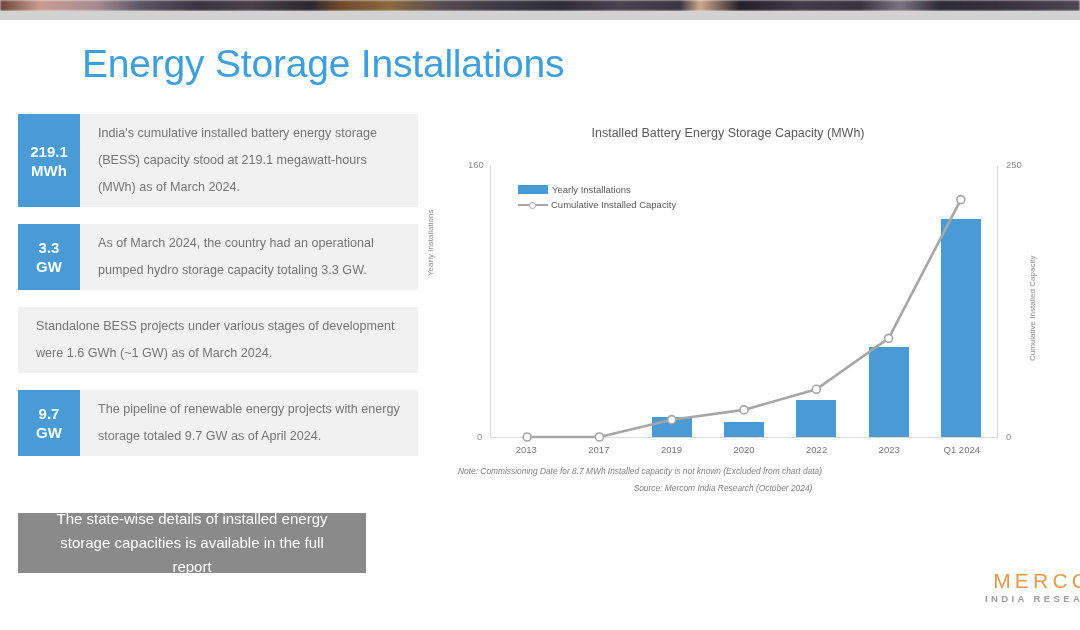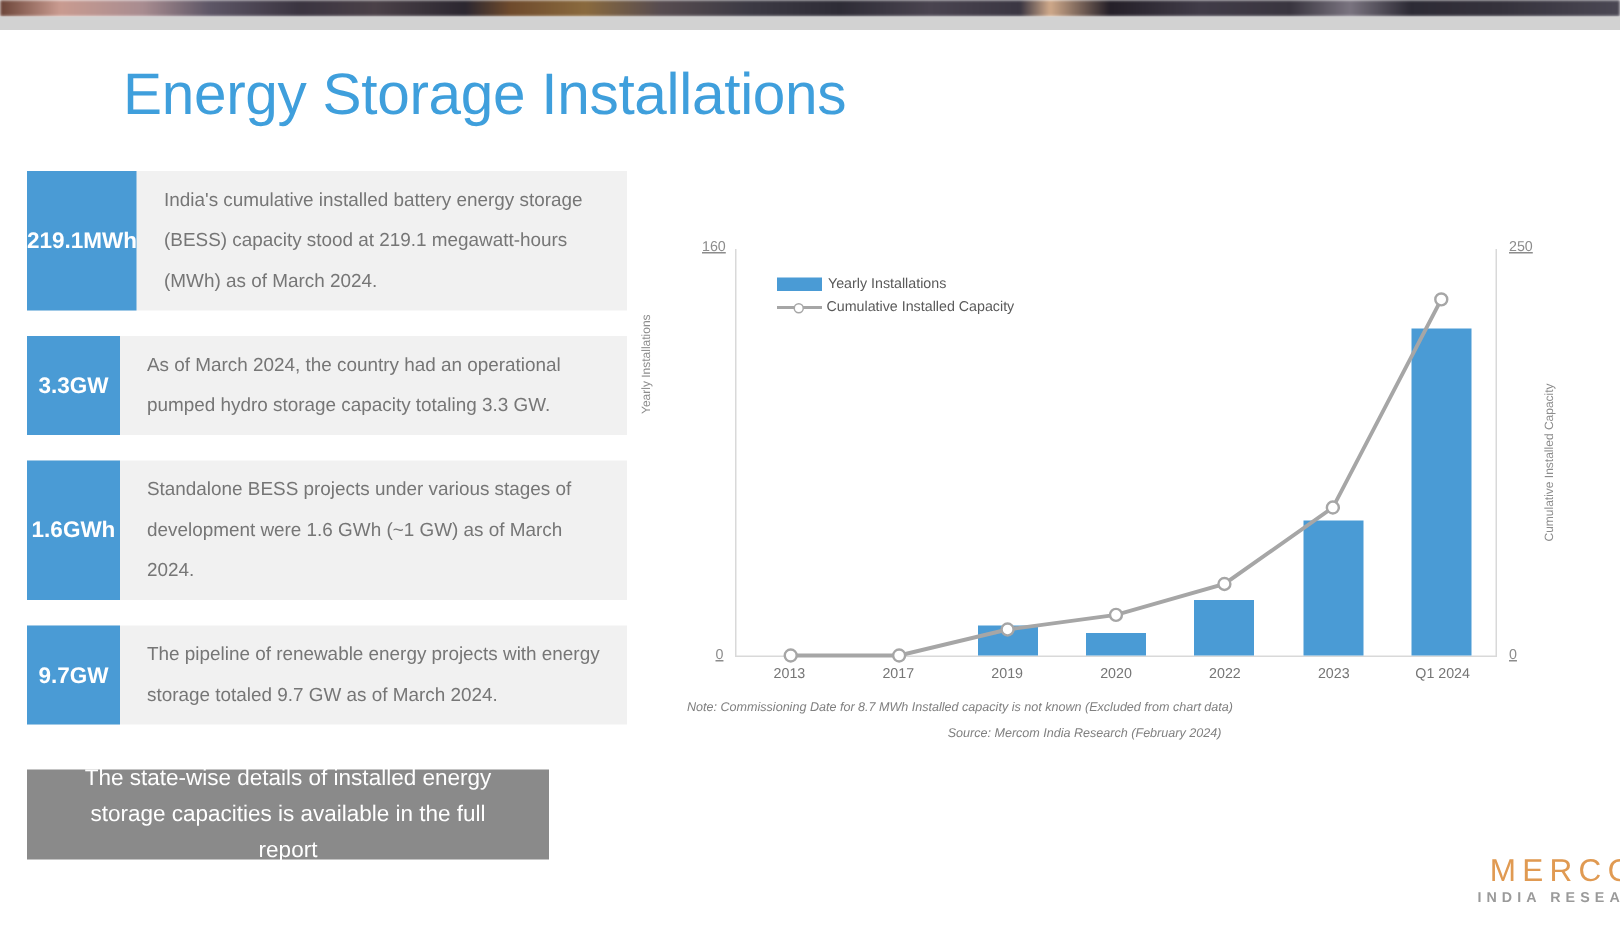--- a/index.html
+++ b/index.html
@@ -40,21 +40,21 @@
 
   
   .stats { position:absolute; left:18px; top:114px; width:400px; }
   .stat-card {
     display:flex; align-items:stretch; background:#f1f1f1;
     margin-bottom:17px;
   }
   .stat-key {
     flex:0 0 62px; background:#4a9bd5; color:#ffffff;
     font-size:15px; font-weight:bold; line-height:19px;
-    display:flex; flex-direction:row; align-items:center;
+    display:flex; flex-direction:column; align-items:center;
     justify-content:center; text-align:center; padding:6px 0;
   }
   .stat-text {
     flex:1; color:#767676; font-size:12.6px; line-height:27px;
     padding:6px 14px 6px 18px;
   }
 
   .cta {
     position:absolute; left:18px; top:513px; width:348px; height:60px;
     background:#8a8a8a; color:#ffffff; font-size:15px; line-height:24px;
@@ -73,21 +73,21 @@
     border-left:1px solid #d9d9d9; border-right:1px solid #d9d9d9;
     border-bottom:1px solid #d9d9d9;
   }
   .bars { position:absolute; left:0; bottom:0; width:100%; height:100%;
           display:flex; align-items:flex-end; }
   .bar-slot { flex:1; display:flex; justify-content:center; align-items:flex-end; height:100%; }
   .bar { width:40px; background:#4a9bd5; }
 
   .line-svg { position:absolute; left:0; top:0; width:100%; height:100%; overflow:visible; }
 
-  .axis-lbl { position:absolute; font-size:9.5px; color:#8c8c8c;text-decoration:underline; }
+  .axis-lbl { position:absolute; font-size:9.5px; color:#8c8c8c; }
   .y-max-l { left:40px; top:33px; }
   .y-min-l { left:49px; top:305px; }
   .y-max-r { left:578px; top:33px;text-align:right; }
   .y-min-r { left:578px; top:305px; }
 
   .x-labels {
     position:absolute; left:62px; top:318px; width:508px;
     display:flex; font-size:9.5px; color:#767676;
   }
   .x-labels span { flex:1; text-align:center; }
@@ -155,40 +155,37 @@
 
   <div class="stat-card">
     <div class="stat-key">
       <span>3.3</span>
       <span>GW</span>
     </div>
     <div class="stat-text">As of March 2024, the country had an operational pumped hydro storage capacity totaling 3.3 GW.</div>
   </div>
 
   <div class="stat-card">
-    <div class="stat-key">
-      <span>1.6</span>
-      <span>GWh</span>
-    </div>
     <div class="stat-text">Standalone BESS projects under various stages of development were 1.6 GWh (~1 GW) as of March 2024.</div>
   </div>
 
   <div class="stat-card">
     <div class="stat-key">
       <span>9.7</span>
       <span>GW</span>
     </div>
-    <div class="stat-text">The pipeline of renewable energy projects with energy storage totaled 9.7 GW as of March 2024.</div>
+    <div class="stat-text">The pipeline of renewable energy projects with energy storage totaled 9.7 GW as of April 2024.</div>
   </div>
 
 </div>
 
 <div class="cta">The state-wise details of installed energy storage capacities is available in the full report</div>
 
 <div class="chart-wrap">
+  <div class="chart-title">Installed Battery Energy Storage Capacity (MWh)</div>
 
   <div class="axis-lbl y-max-l">160</div>
   <div class="axis-lbl y-min-l">0</div>
   <div class="axis-lbl y-max-r">250</div>
   <div class="axis-lbl y-min-r">0</div>
 
   <div class="y-title-left">Yearly Installations</div>
   <div class="y-title-right">Cumulative Installed Capacity</div>
 
   <div class="plot">
@@ -238,19 +235,19 @@
       <span>2013</span>
       <span>2017</span>
       <span>2019</span>
       <span>2020</span>
       <span>2022</span>
       <span>2023</span>
       <span>Q1 2024</span>
     </div>
 
   <div class="note">Note: Commissioning Date for 8.7 MWh Installed capacity is not known (Excluded from chart data)</div>
-  <div class="source">Source: Mercom India Research (February 2024)</div>
+  <div class="source">Source: Mercom India Research (October 2024)</div>
 </div>
 
 <div class="logo">
   <div class="logo-main">MERCOM</div>
   <div class="logo-sub">INDIA RESEARCH</div>
 </div>
 
 </body></html>

